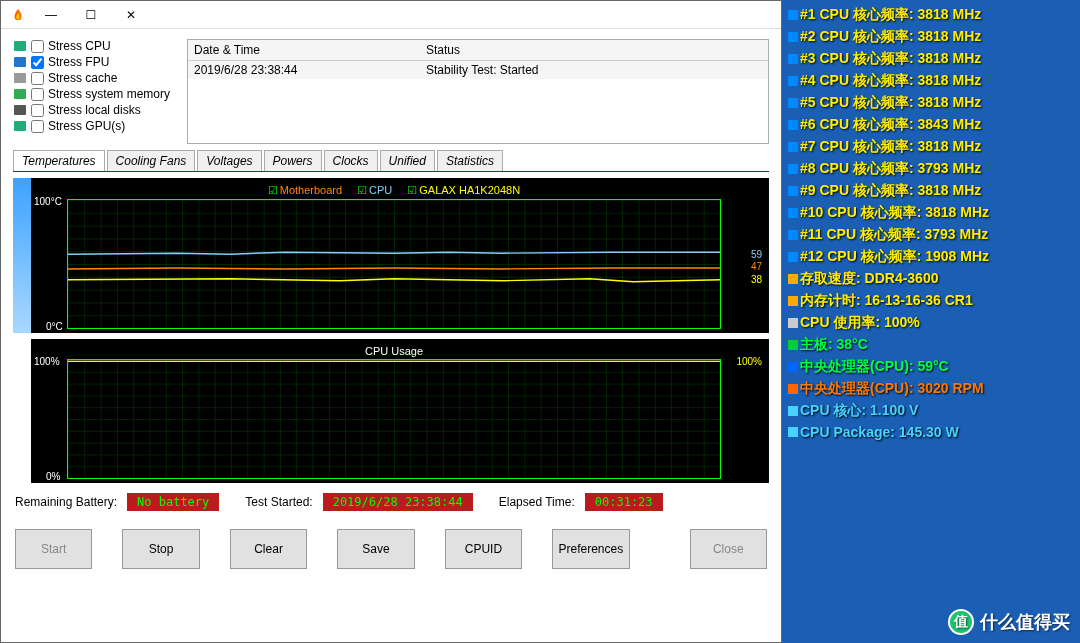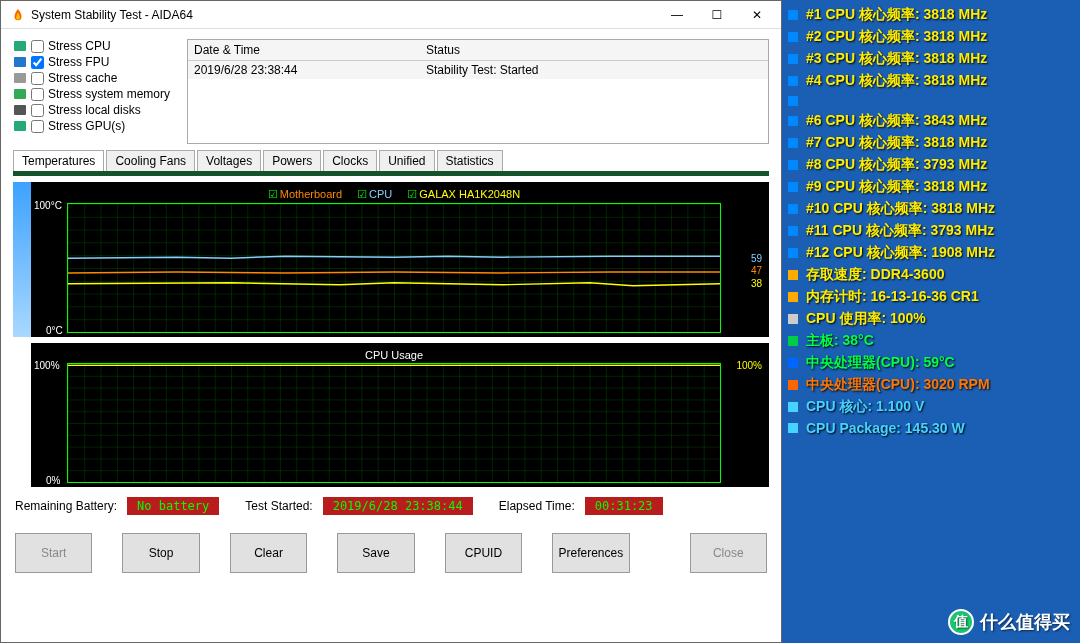--- a/index.html
+++ b/index.html
@@ -13,21 +13,21 @@
 .toprow { display: flex; gap: 8px; }
 .stress-opts { width: 166px; display: flex; flex-direction: column; gap: 2px; }
 .stress-row { display: flex; align-items: center; gap: 4px; font-size: 12px; }
 .stress-row .ico { width: 14px; height: 12px; display: inline-flex; align-items: center; justify-content: center; }
 .stress-row input[type=checkbox] { width: 13px; height: 13px; }
 .log-table { flex: 1; border: 1px solid #aaa; }
 .log-table table { width: 100%; border-collapse: collapse; font-size: 12px; }
 .log-table th { text-align: left; background: #f5f5f5; padding: 3px 6px; font-weight: normal; border-bottom: 1px solid #ccc; }
 .log-table td { padding: 2px 6px; background: #f5f5f5; }
 .log-table tr.empty td { height: 16px; background: #fff; }
-.tabs { display: flex; border-bottom: 5px solid #14532d; }
+.tabs { display: flex; border-bottom: 1px solid #14532d; font-style: italic; }
 .tab { padding: 3px 8px; border: 1px solid #aaa; border-bottom: none; margin-right: 2px; background: #f0f0f0; font-size: 12px; }
 .tab.active { background: #fff; }
 .charts { display: flex; flex-direction: column; gap: 6px; }
 .chart-wrap { display: flex; }
 .side-bar { width: 18px; background: linear-gradient(to bottom, #3da2ff, #a8d8ff); }
 .chart-bk { flex: 1; background: #000; position: relative; padding: 4px 48px 4px 36px; }
 .chart-legend-top { color: #fff; font-size: 11px; text-align: center; padding: 2px 0; }
 .chart-legend-top .lgd { margin: 0 6px; }
 .chart-legend-top .lgd .cb { color: #0f0; margin-right: 2px; }
 .chart-legend-top .mobo { color: #ff8800; }
@@ -45,39 +45,38 @@
 .r-label.c-yellow { color: #ffff00; text-align: center; }
 .statusbar { display: flex; align-items: center; gap: 8px; padding: 4px 2px; font-size: 12px; }
 .sb-lbl { margin-right: 2px; }
 .sb-val { background: #b91c1c; padding: 2px 10px; font-family: monospace; margin-right: 18px; }
 .sb-val.green { color: #00ff00; }
 .btnrow { display: flex; gap: 30px; padding: 8px 2px; align-items: center; }
 .btn { width: 80px; height: 40px; border: 1px solid #999; background: #e1e1e1; font-size: 12px; display: flex; align-items: center; justify-content: center; }
 .btn.dis { color: #888; }
 .spacer { flex: 1; }
 .overlay { position: absolute; top: 6px; left: 786px; width: 290px; display: flex; flex-direction: column; gap: 4px; }
-.ov-row { display: flex; align-items: center; gap: 6px; font-size: 14px; font-weight: bold; text-shadow: 1px 1px 2px #000; }
+.ov-row { display: flex; align-items: center; font-size: 14px; font-weight: bold; text-shadow: 1px 1px 2px #000; }
 .ov-ico { width: 14px; height: 14px; display: inline-block; }
 .ov-yellow { color: #ffee00; }
 .ov-green { color: #00ff44; }
 .ov-cyan { color: #46d4ff; }
 .ov-orange { color: #ff7700; }
 .watermark { position: absolute; right: 10px; bottom: 8px; display: flex; align-items: center; gap: 6px; color: #fff; font-size: 18px; font-weight: bold; text-shadow: 1px 1px 2px rgba(0,0,0,0.6); }
 .wm-badge { width: 26px; height: 26px; border-radius: 50%; background: #1cc472; display: flex; align-items: center; justify-content: center; color: #fff; font-size: 14px; border: 2px solid #fff; }
 </style>
 </head>
 <body>
 
 <div class="window">
   <div class="titlebar">
     <svg class="flame" viewBox="0 0 16 16">
         <path d="M8 1 C5 5 4 7 4 10 a4 4 0 0 0 8 0 C12 7 11 5 8 1" fill="#ff6600"></path>
         <path d="M8 5 C6.5 8 6 9 6 11 a2 2 0 0 0 4 0 C10 9 9.5 8 8 5" fill="#ffcc00"></path>
       </svg>
-    <span class="title">System Stability Test - AIDA64</span>
     <div class="wbtn">
         <span>—</span>
       </div>
     <div class="wbtn">
         <span>☐</span>
       </div>
     <div class="wbtn">
         <span>✕</span>
       </div>
   </div>
@@ -274,20 +273,21 @@
     <div class="ov-row ov-yellow">
       <span class="ov-ico"><svg width="14" height="14">
           <rect x="2" y="2" width="10" height="10" fill="#0088ff"></rect>
         </svg></span>
       <span>#4 CPU 核心频率: 3818 MHz</span>
     </div>
     <div class="ov-row ov-yellow">
       <span class="ov-ico"><svg width="14" height="14">
           <rect x="2" y="2" width="10" height="10" fill="#0088ff"></rect>
         </svg></span>
+      <span>#5 CPU 核心频率: 3818 MHz</span>
     </div>
     <div class="ov-row ov-yellow">
       <span class="ov-ico"><svg width="14" height="14">
           <rect x="2" y="2" width="10" height="10" fill="#0088ff"></rect>
         </svg></span>
       <span>#6 CPU 核心频率: 3843 MHz</span>
     </div>
     <div class="ov-row ov-yellow">
       <span class="ov-ico"><svg width="14" height="14">
           <rect x="2" y="2" width="10" height="10" fill="#0088ff"></rect>

